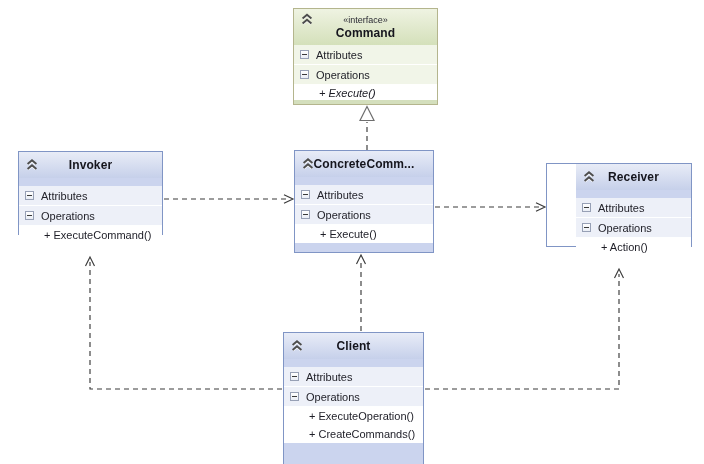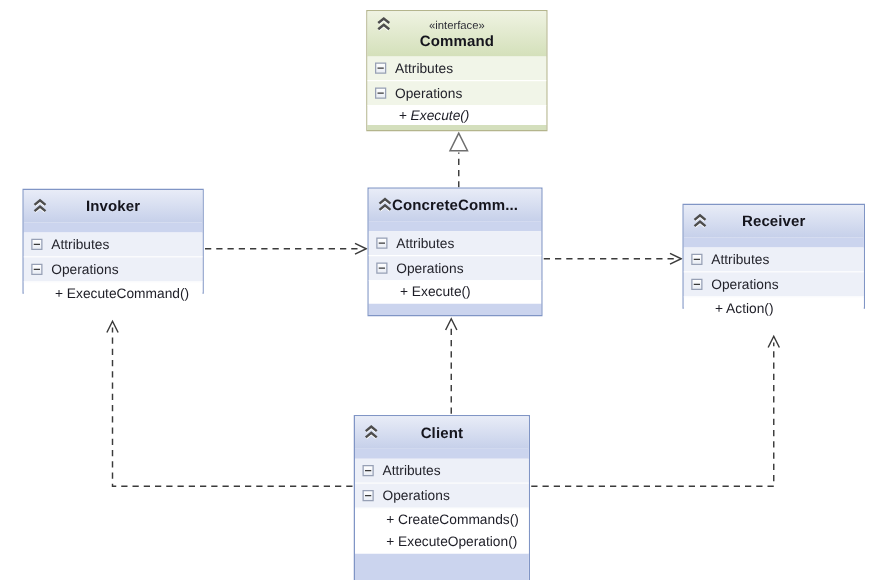--- a/index.html
+++ b/index.html
@@ -155,21 +155,21 @@
           <i></i>
         </span>
       <span class="slabel">Operations</span>
     </div>
     <div class="meth">
       <span>+ Execute()</span>
     </div>
     <div class="band"></div>
   </div>
 
-  <div class="uml-box" style="left:546px; top:163px; width:146px; height:84px;">
+  <div class="uml-box" style="left:546px; top:163px; width:146px; height:84px;padding-left:29px;">
     <div class="hdr">
       <span class="chev">
         <svg width="14" height="13" viewBox="0 0 14 13">
           <path class="chev-lite" d="M3 6 L7 2.6 L11 6 M3 11 L7 7.6 L11 11"></path>
           <path class="chev-dark" d="M2.6 5.4 L7 1.8 L11.4 5.4 M2.6 10.4 L7 6.8 L11.4 10.4"></path>
         </svg>
       </span>
       <span class="title">Receiver</span>
     </div>
     <div class="gap"></div>
@@ -208,21 +208,21 @@
         </span>
       <span class="slabel">Attributes</span>
     </div>
     <div class="sect">
       <span class="mini">
           <i></i>
         </span>
       <span class="slabel">Operations</span>
     </div>
     <div class="meth">
+      <span>+ ExecuteOperation()</span>
+    </div>
+    <div class="meth">
       <span>+ CreateCommands()</span>
     </div>
-    <div class="meth">
-      <span>+ ExecuteOperation()</span>
-    </div>
     <div class="band"></div>
   </div>
 
 </div>
 
 </body></html>

